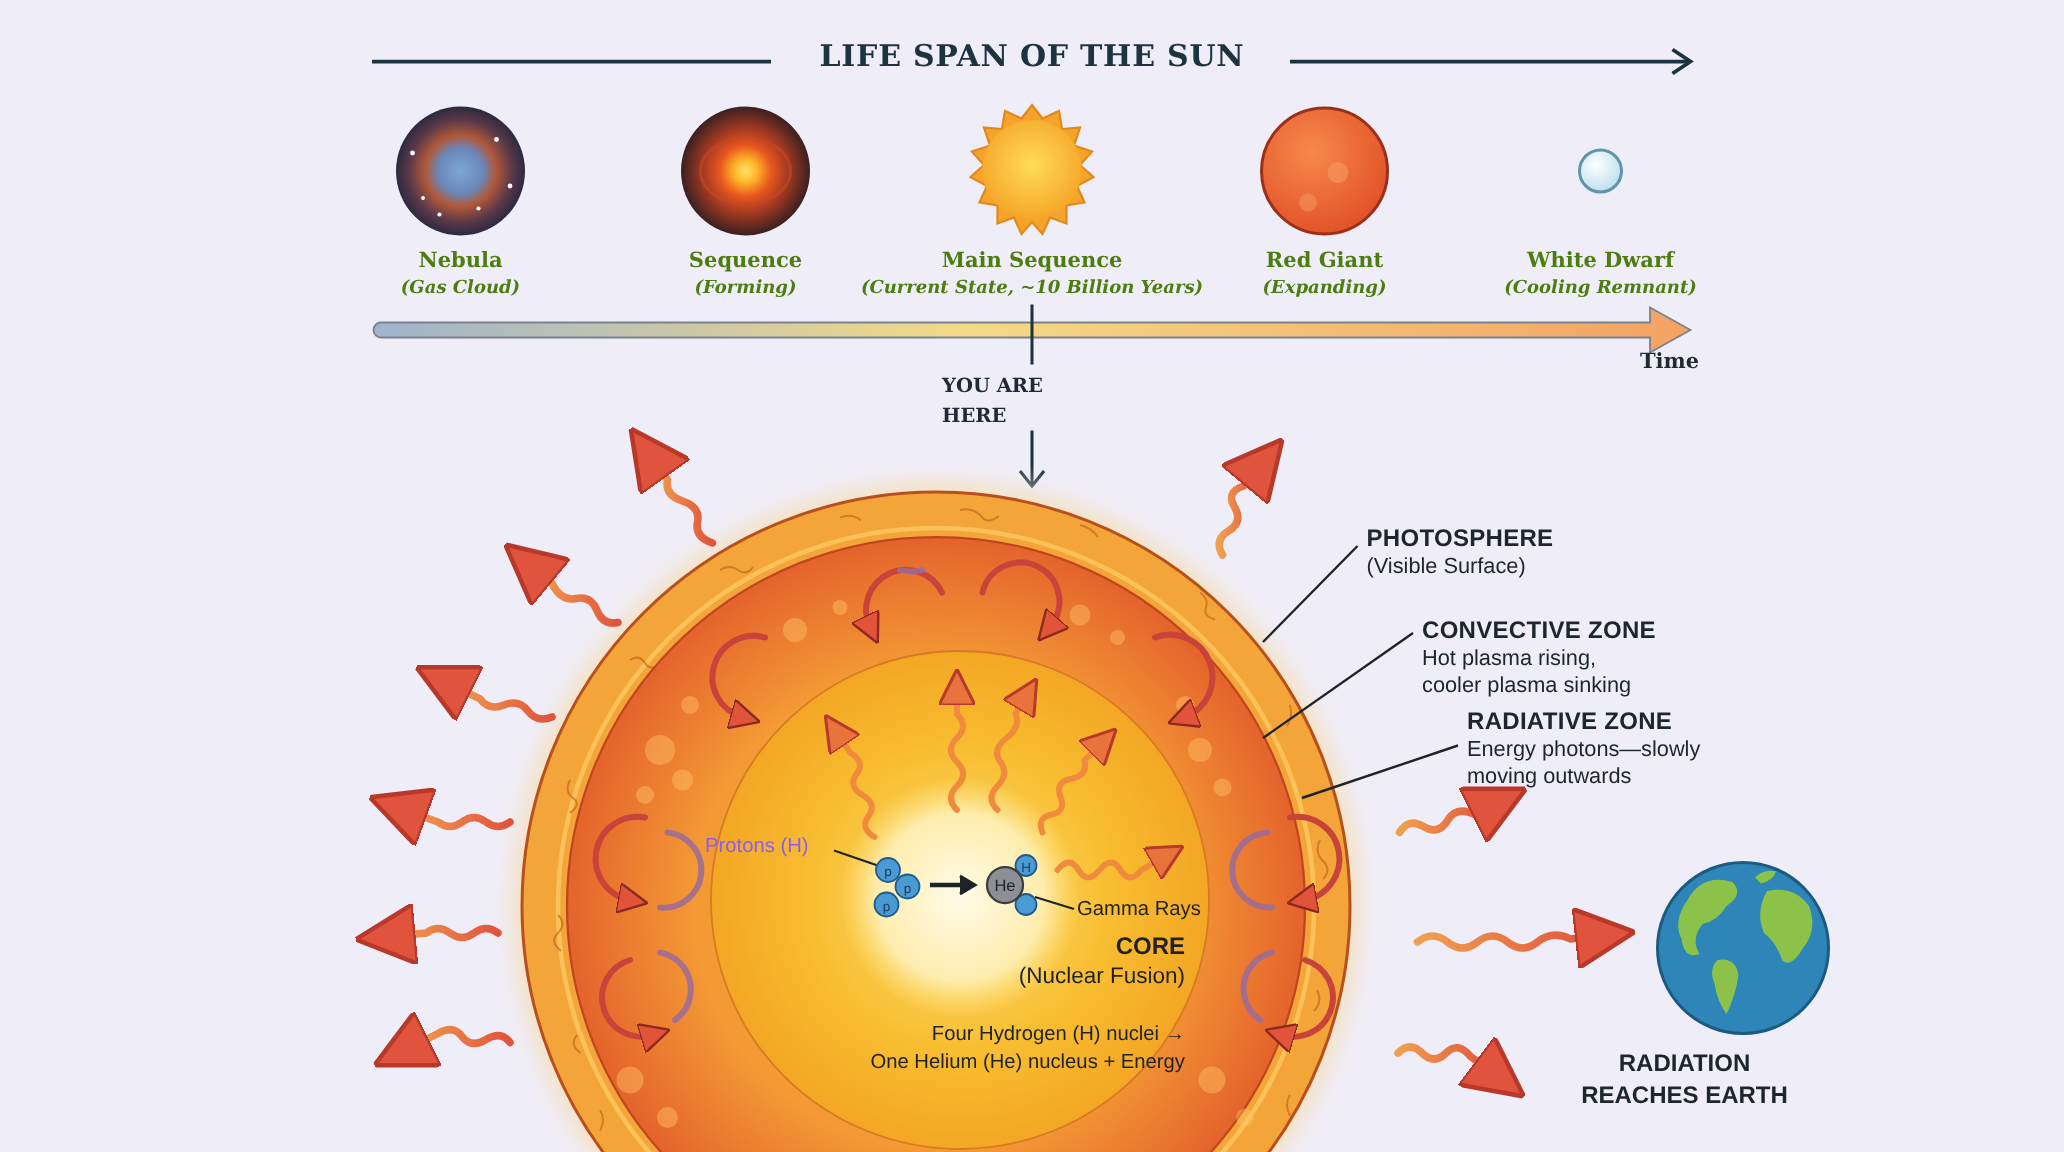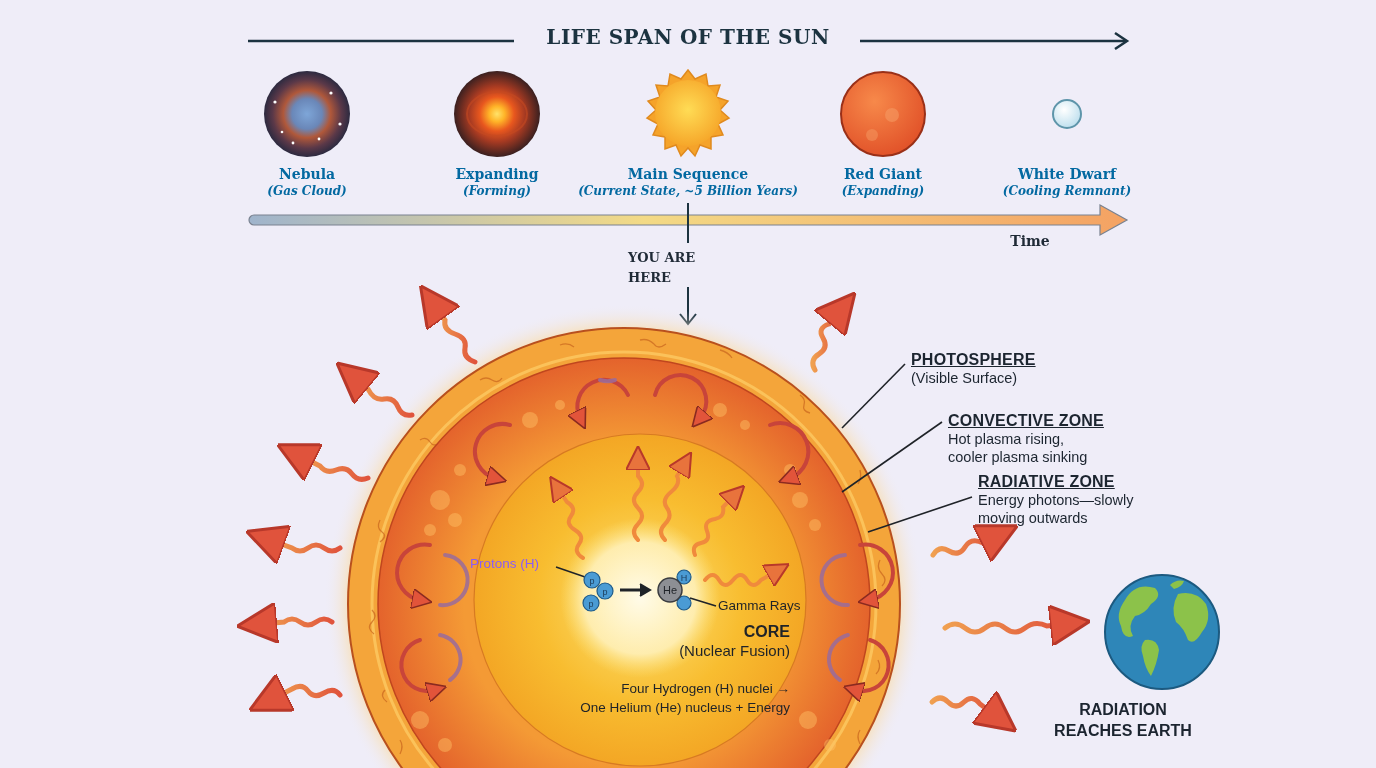--- a/index.html
+++ b/index.html
@@ -12,25 +12,25 @@
   }
   .abs { position: absolute; }
   .serif { font-family: "DejaVu Serif", "Liberation Serif", serif; }
   #title-text {
     left: 520px; top: 25px; width: 336px; text-align: center;
     font-family: "DejaVu Serif", serif; font-weight: bold;
     font-size: 20px; letter-spacing: 0.5px; color: #1c3340;
   }
   .stage-label {
     position: absolute; text-align: center; width: 260px;
-    font-family: "DejaVu Serif", serif; color: #0369a1;
+    font-family: "DejaVu Serif", serif; color: #4d7c0f;
   }
   .stage-name { font-size: 14px; font-weight: bold; line-height: 18px; }
   .stage-sub { font-size: 12px; font-weight: bold; line-height: 16px; font-style: italic; }
-  .callout-title { font-size: 16px; font-weight: bold; letter-spacing: 0.2px; color:#1c2530;text-decoration:underline; }
+  .callout-title { font-size: 16px; font-weight: bold; letter-spacing: 0.2px; color:#1c2530; }
   .callout-text { font-size: 14.5px; line-height: 18px; color:#1c2530; }
   .core-text { text-align: right; color: #1f2328; }
   svg text { font-family: "Liberation Sans", sans-serif; }
 </style>
 </head>
 <body>
 
 <svg class="abs" style="left:0;top:0" width="1376" height="80">
   <line x1="248" y1="41" x2="514" y2="41" stroke="#1c3340" stroke-width="2.5"></line>
   <line x1="860" y1="41" x2="1126" y2="41" stroke="#1c3340" stroke-width="2.5"></line>
@@ -92,26 +92,26 @@
   <g>
     <circle cx="1067" cy="54" r="14" fill="url(#gWhite)" stroke="#5e95aa" stroke-width="2"></circle>
   </g>
 </svg>
 
 <div class="stage-label" style="left:177px;top:165px">
   <div class="stage-name">Nebula</div>
   <div class="stage-sub">(Gas Cloud)</div>
 </div>
 <div class="stage-label" style="left:367px;top:165px">
-  <div class="stage-name">Expanding</div>
+  <div class="stage-name">Sequence</div>
   <div class="stage-sub">(Forming)</div>
 </div>
 <div class="stage-label" style="left:548px;top:165px;width:280px">
   <div class="stage-name">Main Sequence</div>
-  <div class="stage-sub">(Current State, ~5 Billion Years)</div>
+  <div class="stage-sub">(Current State, ~10 Billion Years)</div>
 </div>
 <div class="stage-label" style="left:753px;top:165px">
   <div class="stage-name">Red Giant</div>
   <div class="stage-sub">(Expanding)</div>
 </div>
 <div class="stage-label" style="left:937px;top:165px">
   <div class="stage-name">White Dwarf</div>
   <div class="stage-sub">(Cooling Remnant)</div>
 </div>
 
@@ -121,21 +121,21 @@
       <stop offset="0%" stop-color="#9fb4cc"></stop>
       <stop offset="45%" stop-color="#f3da86"></stop>
       <stop offset="100%" stop-color="#f4a263"></stop>
     </linearGradient>
   </defs>
   <path d="M254,20 L1100,20 L1100,10 L1127,25 L1100,40 L1100,30 L254,30 A5,5 0 0 1 254,20 Z" fill="url(#gTime)" stroke="#7a8290" stroke-width="1.2"></path>
   <line x1="688" y1="8" x2="688" y2="48" stroke="#1c3340" stroke-width="2"></line>
   <line x1="688" y1="92" x2="688" y2="128" stroke="#1c3340" stroke-width="2"></line>
   <polyline points="680,119 688,129 696,119" fill="none" stroke="#1c3340" stroke-width="2"></polyline>
 </svg>
-<div class="abs serif" style="left:990px;top:233px;width:80px;text-align:center;font-size:14px;font-weight:bold;color:#1f2a36">Time</div>
+<div class="abs serif" style="left:1073px;top:233px;width:80px;text-align:center;font-size:14px;font-weight:bold;color:#1f2a36">Time</div>
 <div class="abs serif" style="left:628px;top:248px;width:120px;font-size:13px;font-weight:bold;line-height:20px;color:#1f2a36">
   <div>YOU ARE</div>
   <div>HERE</div>
 </div>
 
 <svg class="abs" style="left:0;top:0" width="1376" height="768">
   <defs>
     <radialGradient id="gGlow" cx="624" cy="604" r="300" gradientUnits="userSpaceOnUse">
       <stop offset="88%" stop-color="#ffd27a" stop-opacity="0.9"></stop>
       <stop offset="100%" stop-color="#efedf8" stop-opacity="0"></stop>

